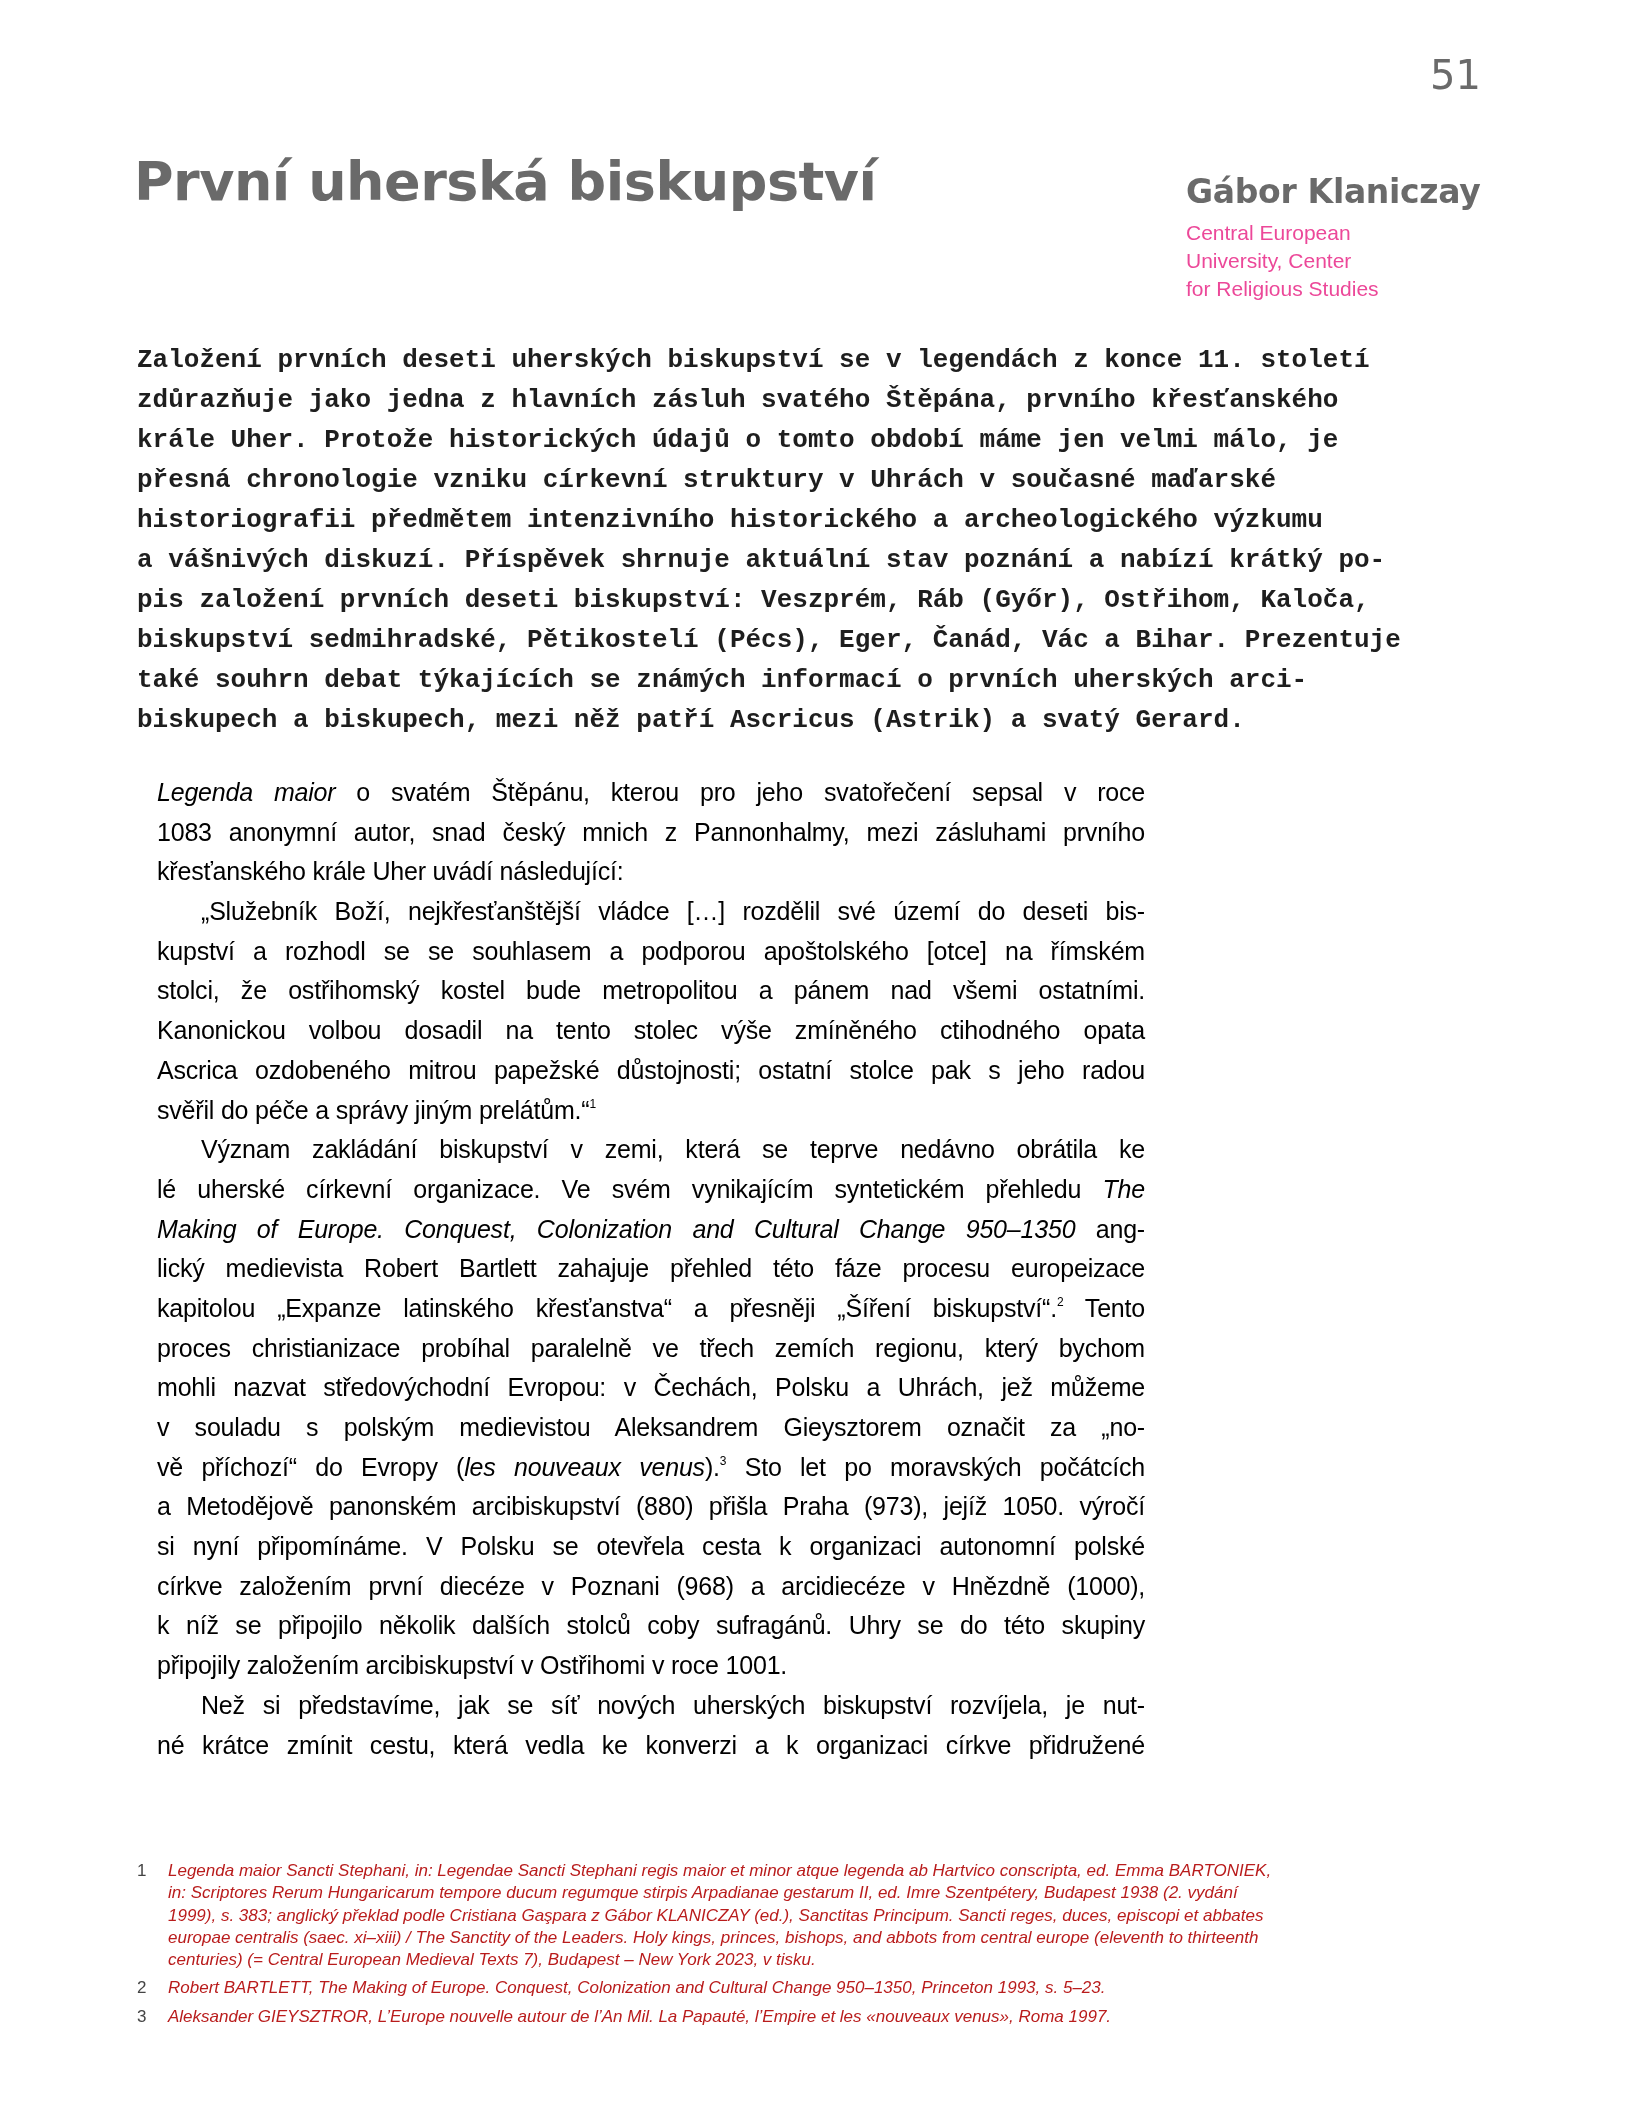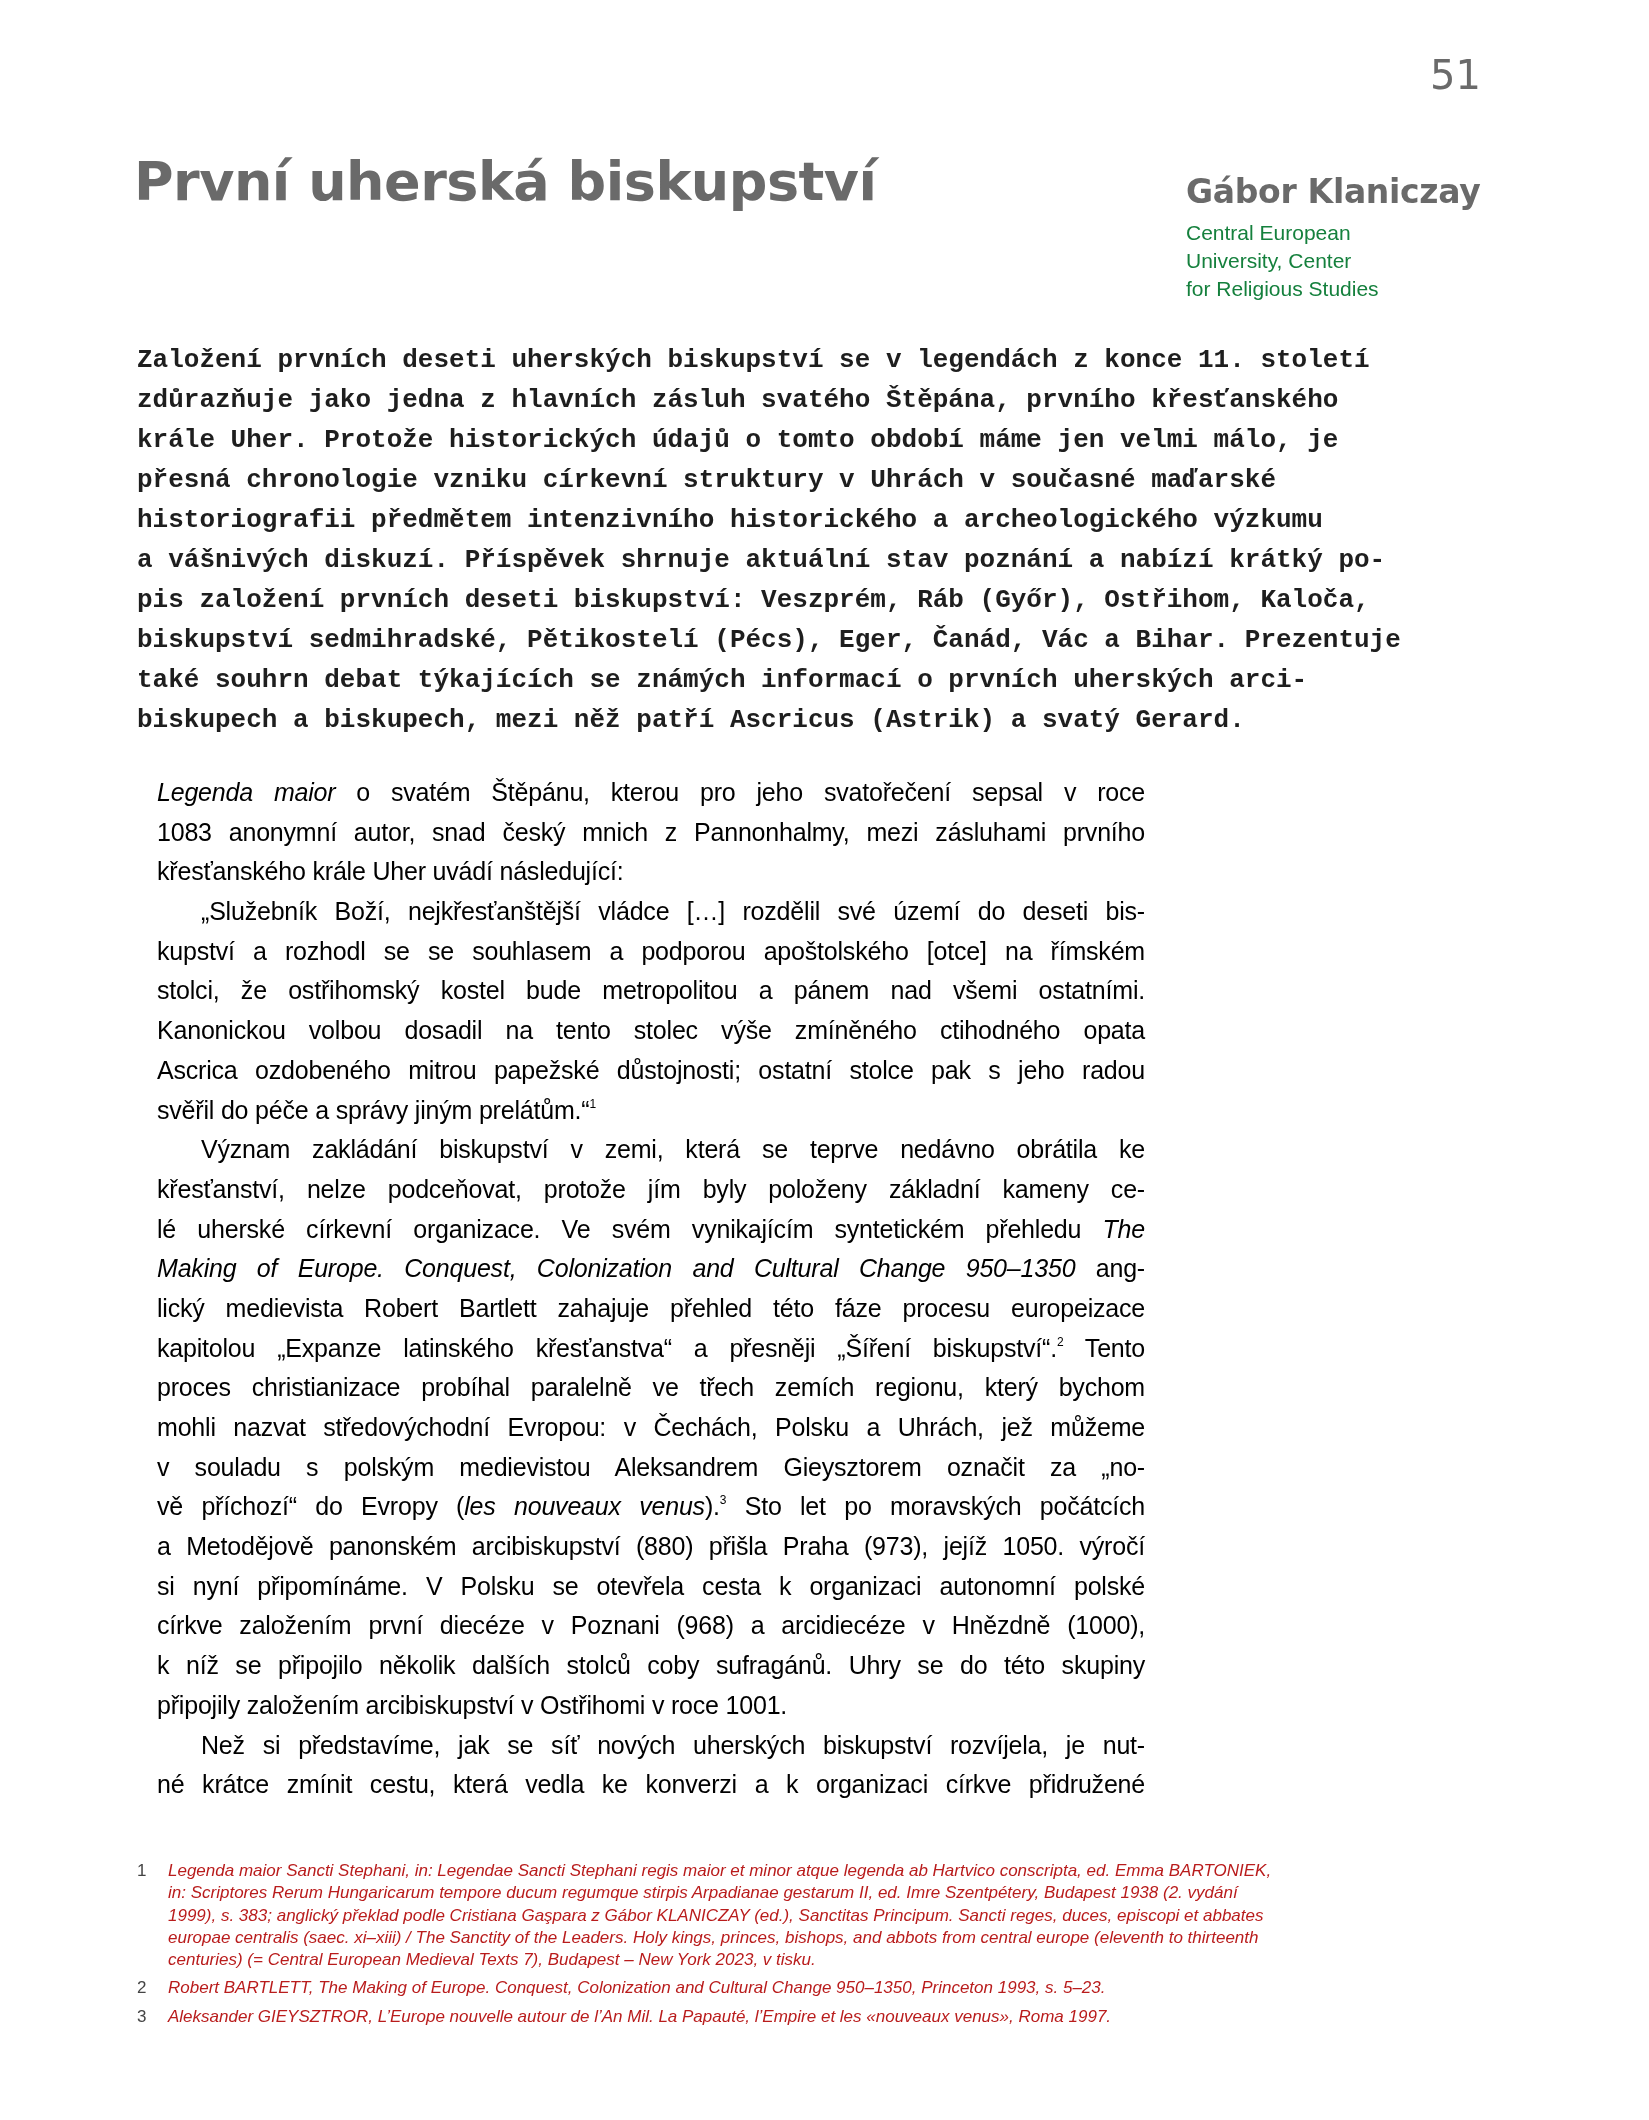--- a/index.html
+++ b/index.html
@@ -13,21 +13,21 @@
     position: absolute; left: 134px; top: 150px; margin: 0;
     font-family: "DejaVu Sans", sans-serif; font-weight: bold; font-size: 54px;
     color: #6a6a6a; letter-spacing: -0.5px; white-space: nowrap; text-align: center;
   }
   .author-block { position: absolute; left: 1186px; top: 172px; width: 320px; }
   .author-name {
     font-family: "DejaVu Sans", sans-serif; font-weight: bold; font-size: 33px;
     color: #6a6a6a; margin: 0 0 8px 0; letter-spacing: -0.3px; white-space: nowrap;
   }
   .affil-line {
-    font-family: "Liberation Sans", sans-serif; font-size: 21px; color: #15803d; line-height: 28px; white-space: nowrap;
+    font-family: "Liberation Sans", sans-serif; font-size: 21px; color: #ec4899; line-height: 28px; white-space: nowrap;
   }
   .abstract {
     position: absolute; left: 137px; top: 340px; width: 1010px; margin: 0;
   }
   .abstract .line {
     display: block; height: 40px; line-height: 40px;
     font-family: Liberation Mono, monospace; font-weight: bold; font-size: 26px;
     color: #1e1e1e; white-space: nowrap; text-align: justify; text-align-last: justify;
   }
   .abstract .line.last { text-align-last: left; }
@@ -87,21 +87,20 @@
   <span class="line"><em>Legenda maior</em><span> o svatém Štěpánu, kterou pro jeho svatořečení sepsal v roce</span></span>
   <span class="line">1083 anonymní autor, snad český mnich z Pannonhalmy, mezi zásluhami prvního</span>
   <span class="line last">křesťanského krále Uher uvádí následující:</span>
   <span class="line indent">„Služebník Boží, nejkřesťanštější vládce […] rozdělil své území do deseti bis-</span>
   <span class="line">kupství a rozhodl se se souhlasem a podporou apoštolského [otce] na římském</span>
   <span class="line">stolci, že ostřihomský kostel bude metropolitou a pánem nad všemi ostatními.</span>
   <span class="line">Kanonickou volbou dosadil na tento stolec výše zmíněného ctihodného opata</span>
   <span class="line">Ascrica ozdobeného mitrou papežské důstojnosti; ostatní stolce pak s jeho radou</span>
   <span class="line last"><span>svěřil do péče a správy jiným prelátům.“</span><sup class="fnref">1</sup></span>
   <span class="line indent">Význam zakládání biskupství v zemi, která se teprve nedávno obrátila ke</span>
-  <span class="line">křesťanství, nelze podceňovat, protože jím byly položeny základní kameny ce-</span>
   <span class="line"><span>lé uherské církevní organizace. Ve svém vynikajícím syntetickém přehledu </span><em>The</em></span>
   <span class="line"><em>Making of Europe. Conquest, Colonization and Cultural Change 950–1350</em><span> ang-</span></span>
   <span class="line">lický medievista Robert Bartlett zahajuje přehled této fáze procesu europeizace</span>
   <span class="line"><span>kapitolou „Expanze latinského křesťanstva“ a přesněji „Šíření biskupství“.</span><sup class="fnref">2</sup><span> Tento</span></span>
   <span class="line">proces christianizace probíhal paralelně ve třech zemích regionu, který bychom</span>
   <span class="line">mohli nazvat středovýchodní Evropou: v Čechách, Polsku a Uhrách, jež můžeme</span>
   <span class="line">v souladu s polským medievistou Aleksandrem Gieysztorem označit za „no-</span>
   <span class="line"><span>vě příchozí“ do Evropy (</span><em>les nouveaux venus</em><span>).</span><sup class="fnref">3</sup><span> Sto let po moravských počátcích</span></span>
   <span class="line">a Metodějově panonském arcibiskupství (880) přišla Praha (973), jejíž 1050. výročí</span>
   <span class="line">si nyní připomínáme. V Polsku se otevřela cesta k organizaci autonomní polské</span>

